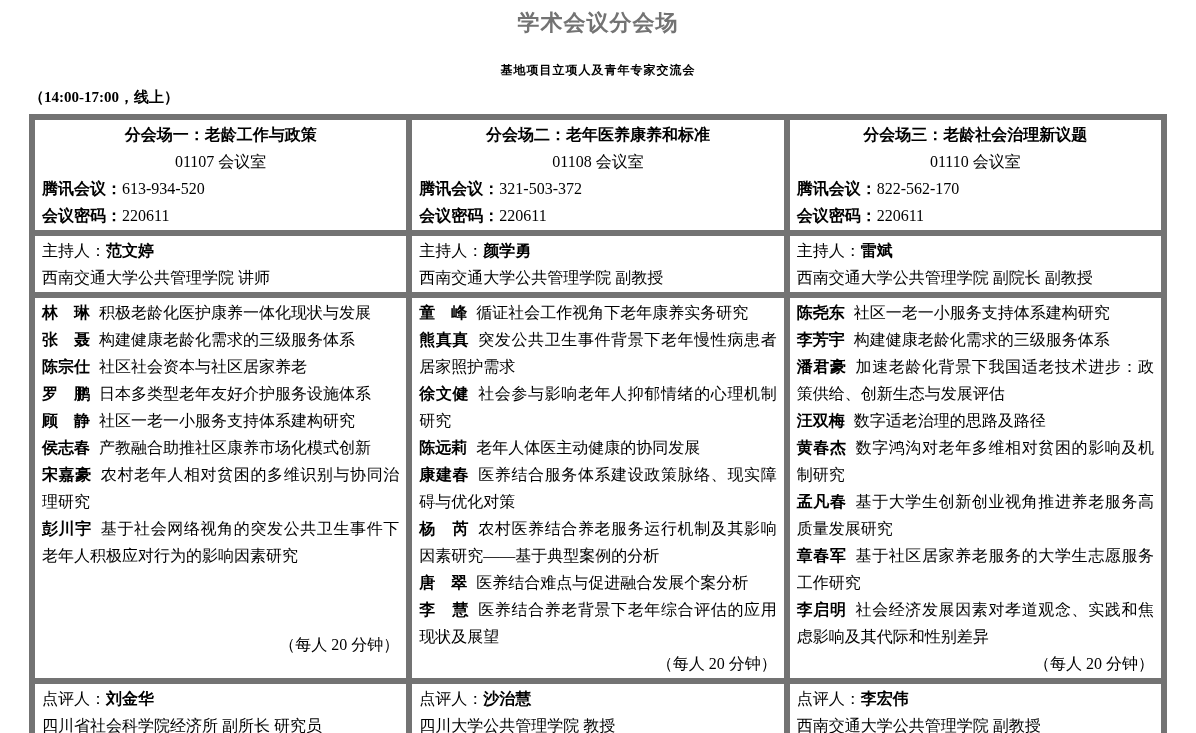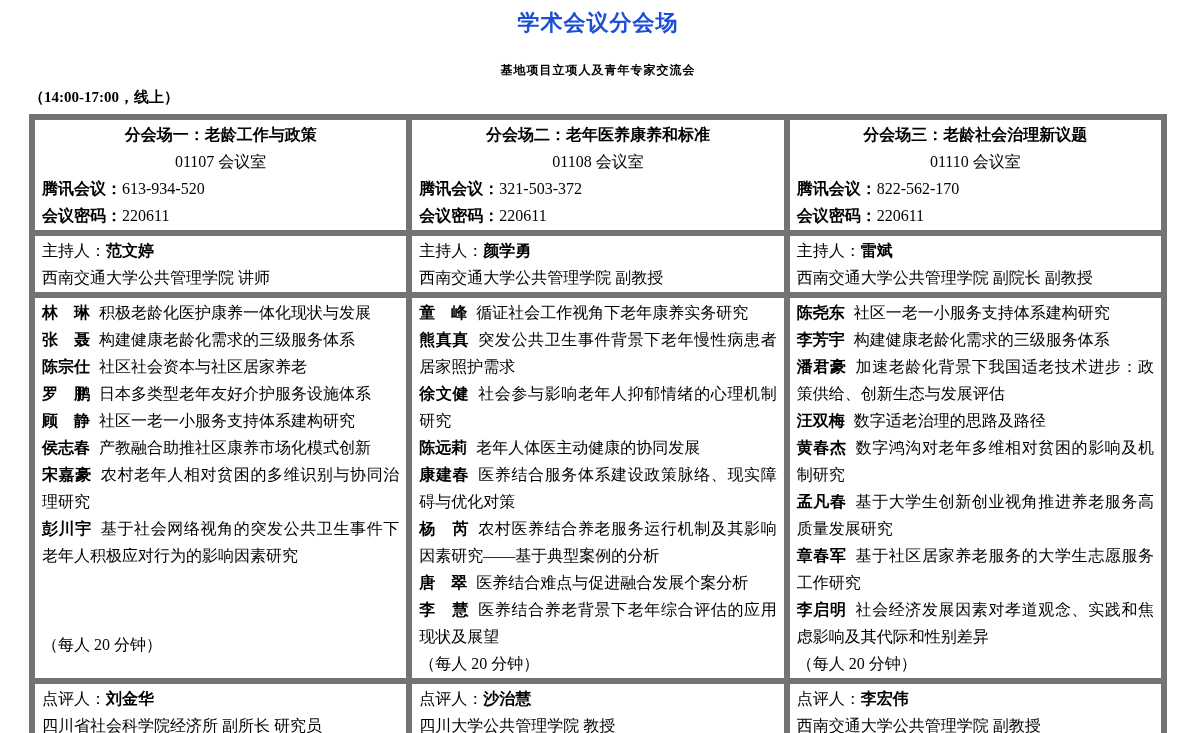--- a/index.html
+++ b/index.html
@@ -4,21 +4,21 @@
 <style>
   html,body{margin:0;padding:0;background:#fff;}
   body{
     width:1196px;height:733px;
     font-family:"Liberation Serif","DejaVu Serif",serif;
     color:#000;
     -webkit-font-smoothing:antialiased;
   }
   .page{padding:0 29px;box-sizing:border-box;}
   .main-title{
-    color:#1d4ed8;text-align:center;
+    color:#737373;text-align:center;
     font-size:22px;font-weight:bold;
     margin:0;padding-top:8px;letter-spacing:1px;
   }
   .sub-title{
     text-align:center;font-size:12px;font-weight:bold;
     margin:0;padding-top:24px;letter-spacing:1px;
   }
   .time-note{
     font-size:15px;font-weight:bold;
     margin:0;padding:9px 0 7px 0;
@@ -38,21 +38,21 @@
   tr.row-host td{height:50px;margin-top:32px;}
   tr.row-pres td{height:361px;}
   tr.row-comment td{height:50px;margin-top:16px;}
   tr.row-assist td{height:28px;}
   .c{text-align:center;}
   .b{font-weight:bold;}
   .pre{white-space:pre-wrap;}
   .pres-body{display:flex;flex-direction:column;min-height:359px;}
   .pres{text-align:justify;}
   .pname{font-weight:bold;margin-right:9px;white-space:pre;}
-  .duration{margin-top:auto;text-align:left;}
+  .duration{margin-top:auto;text-align:right;}
 </style>
 </head>
 <body>
 
 <div class="page">
 
   <h1 class="main-title">学术会议分会场</h1>
   <h2 class="sub-title">基地项目立项人及青年专家交流会</h2>
   <div class="time-note">（14:00-17:00，线上）</div>
 

